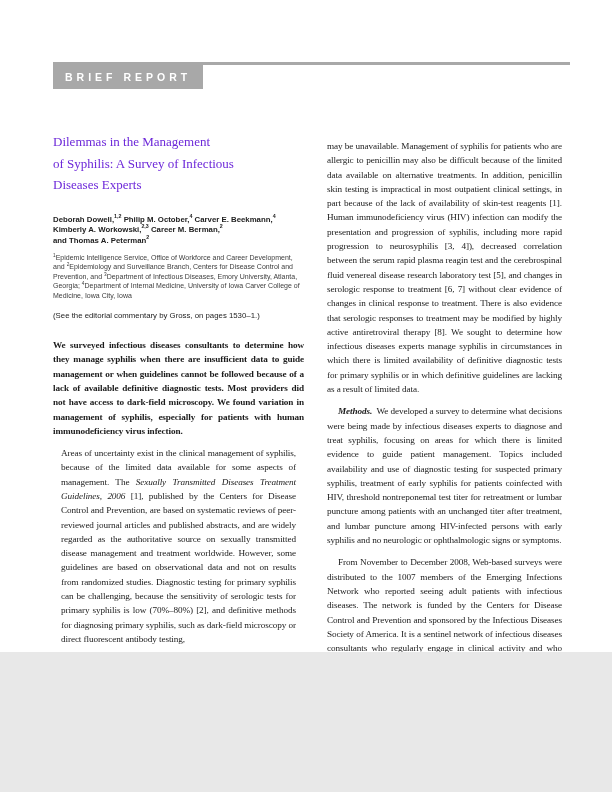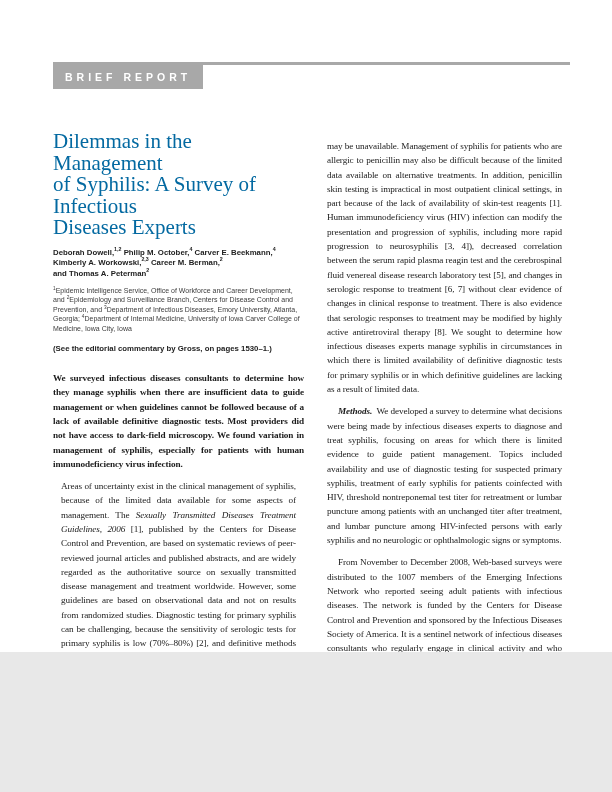--- a/index.html
+++ b/index.html
@@ -28,36 +28,36 @@
   .columns{
     position:absolute;top:131px;left:53px;
     width:517px;height:612px;
     display:flex;gap:15px;
     overflow:hidden;
   }
   .col{width:251px;height:100%;overflow:hidden;}
   .col.left{display:flex;flex-direction:column;}
   
   .title{
-    font-size:21px;line-height:21.5px;font-weight:normal;
-    margin:0 0 9px 0;white-space:pre-line;color:#0369a1;
+    font-size:13px;line-height:21.5px;font-weight:normal;
+    margin:0 0 19px 0;white-space:pre-line;color:#6d28d9;
   }
   .authors{
     font-family:"Liberation Sans", sans-serif;
     font-weight:bold;font-size:7.8px;line-height:10.5px;
     margin:0 0 7px 0;color:#222;
   }
   .affiliations{
     font-family:"Liberation Sans", sans-serif;
     font-size:7px;line-height:9.4px;
     margin:0 0 11px 0;color:#3c3c3c;
   }
   .editorial-note{
     font-family:"Liberation Sans", sans-serif;
-    font-weight:bold;font-size:7.8px;line-height:10px;
+    font-weight:normal;font-size:7.8px;line-height:10px;
     margin:0 0 17px 0;color:#222;
   }
   
   .abstract{
     font-weight:bold;font-size:9.2px;line-height:14.3px;
     letter-spacing:-0.1px;
     text-align:justify;margin:0 0 0 0;
     hyphens:auto;-webkit-hyphens:auto;
   }
   .body-par{

